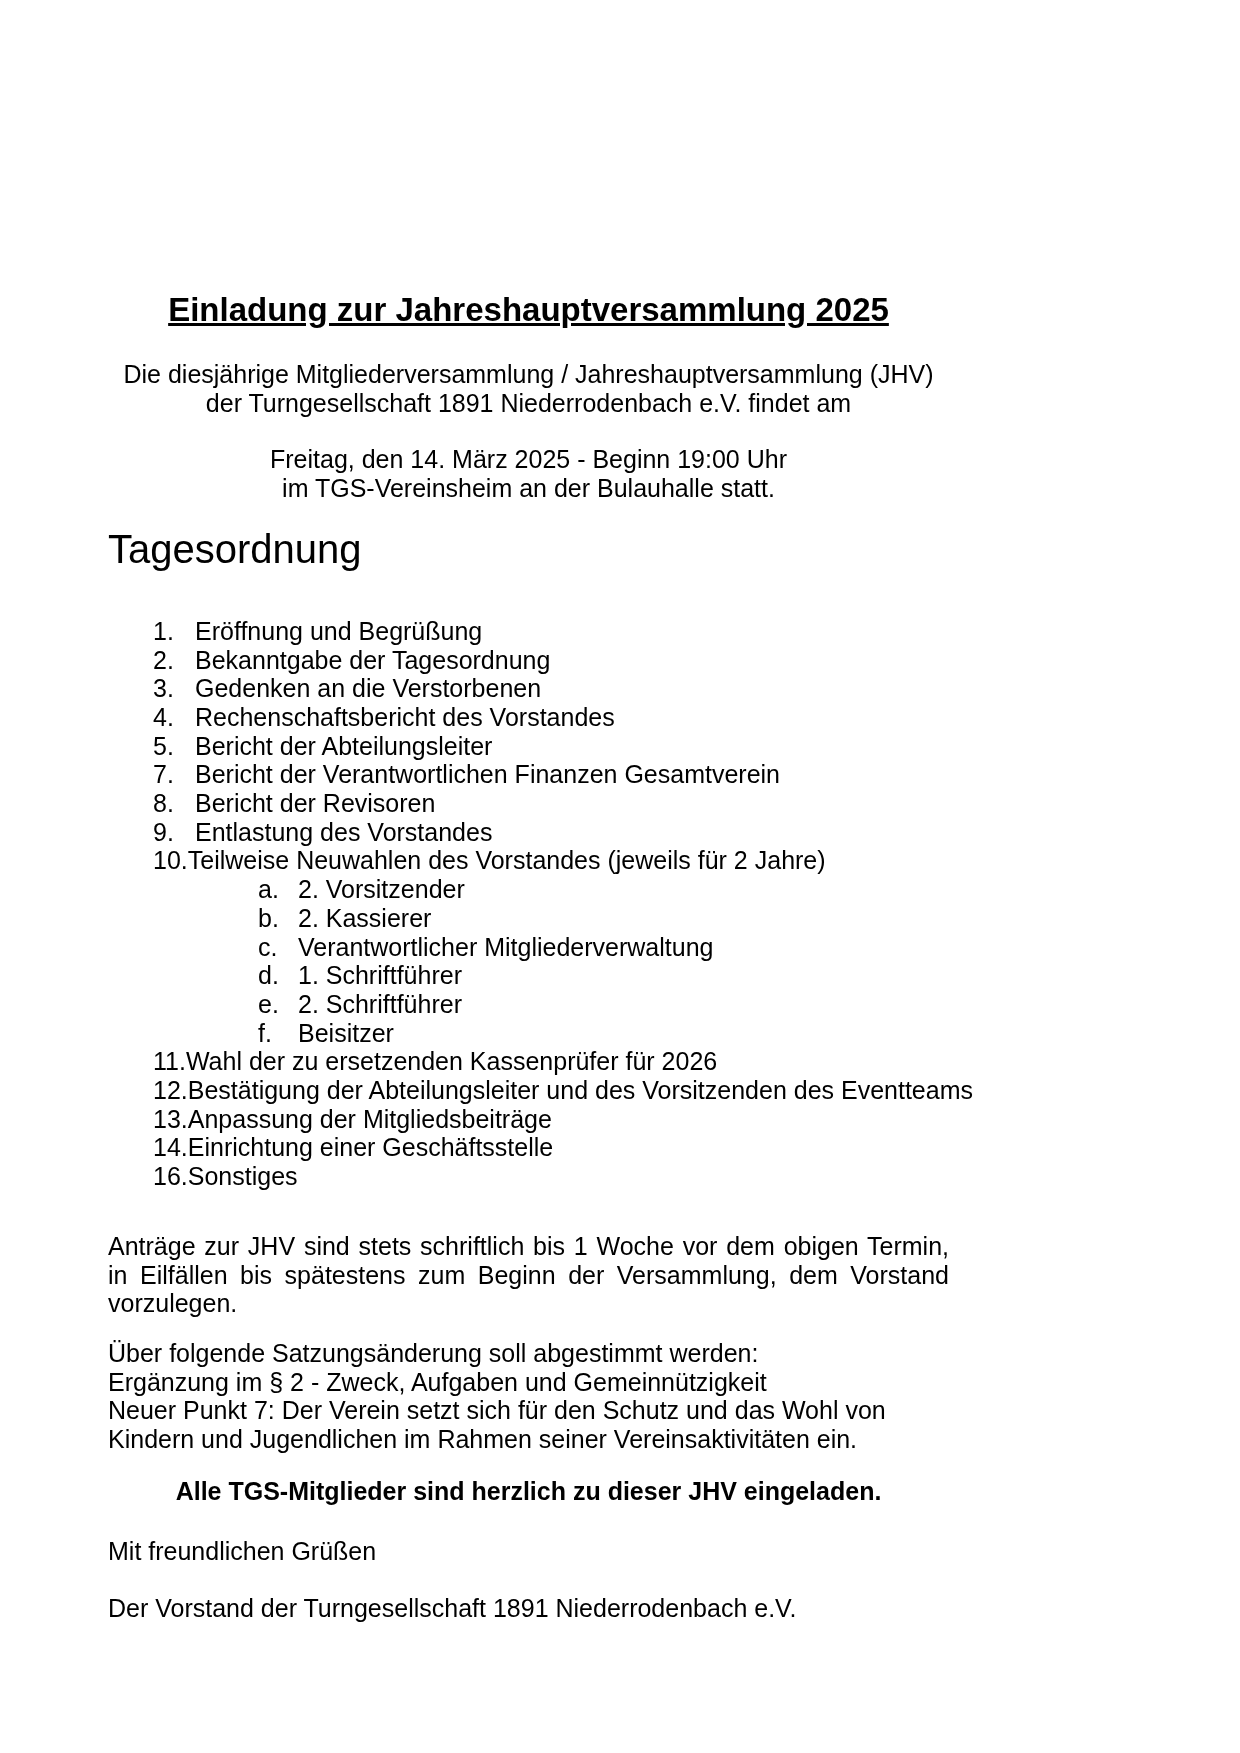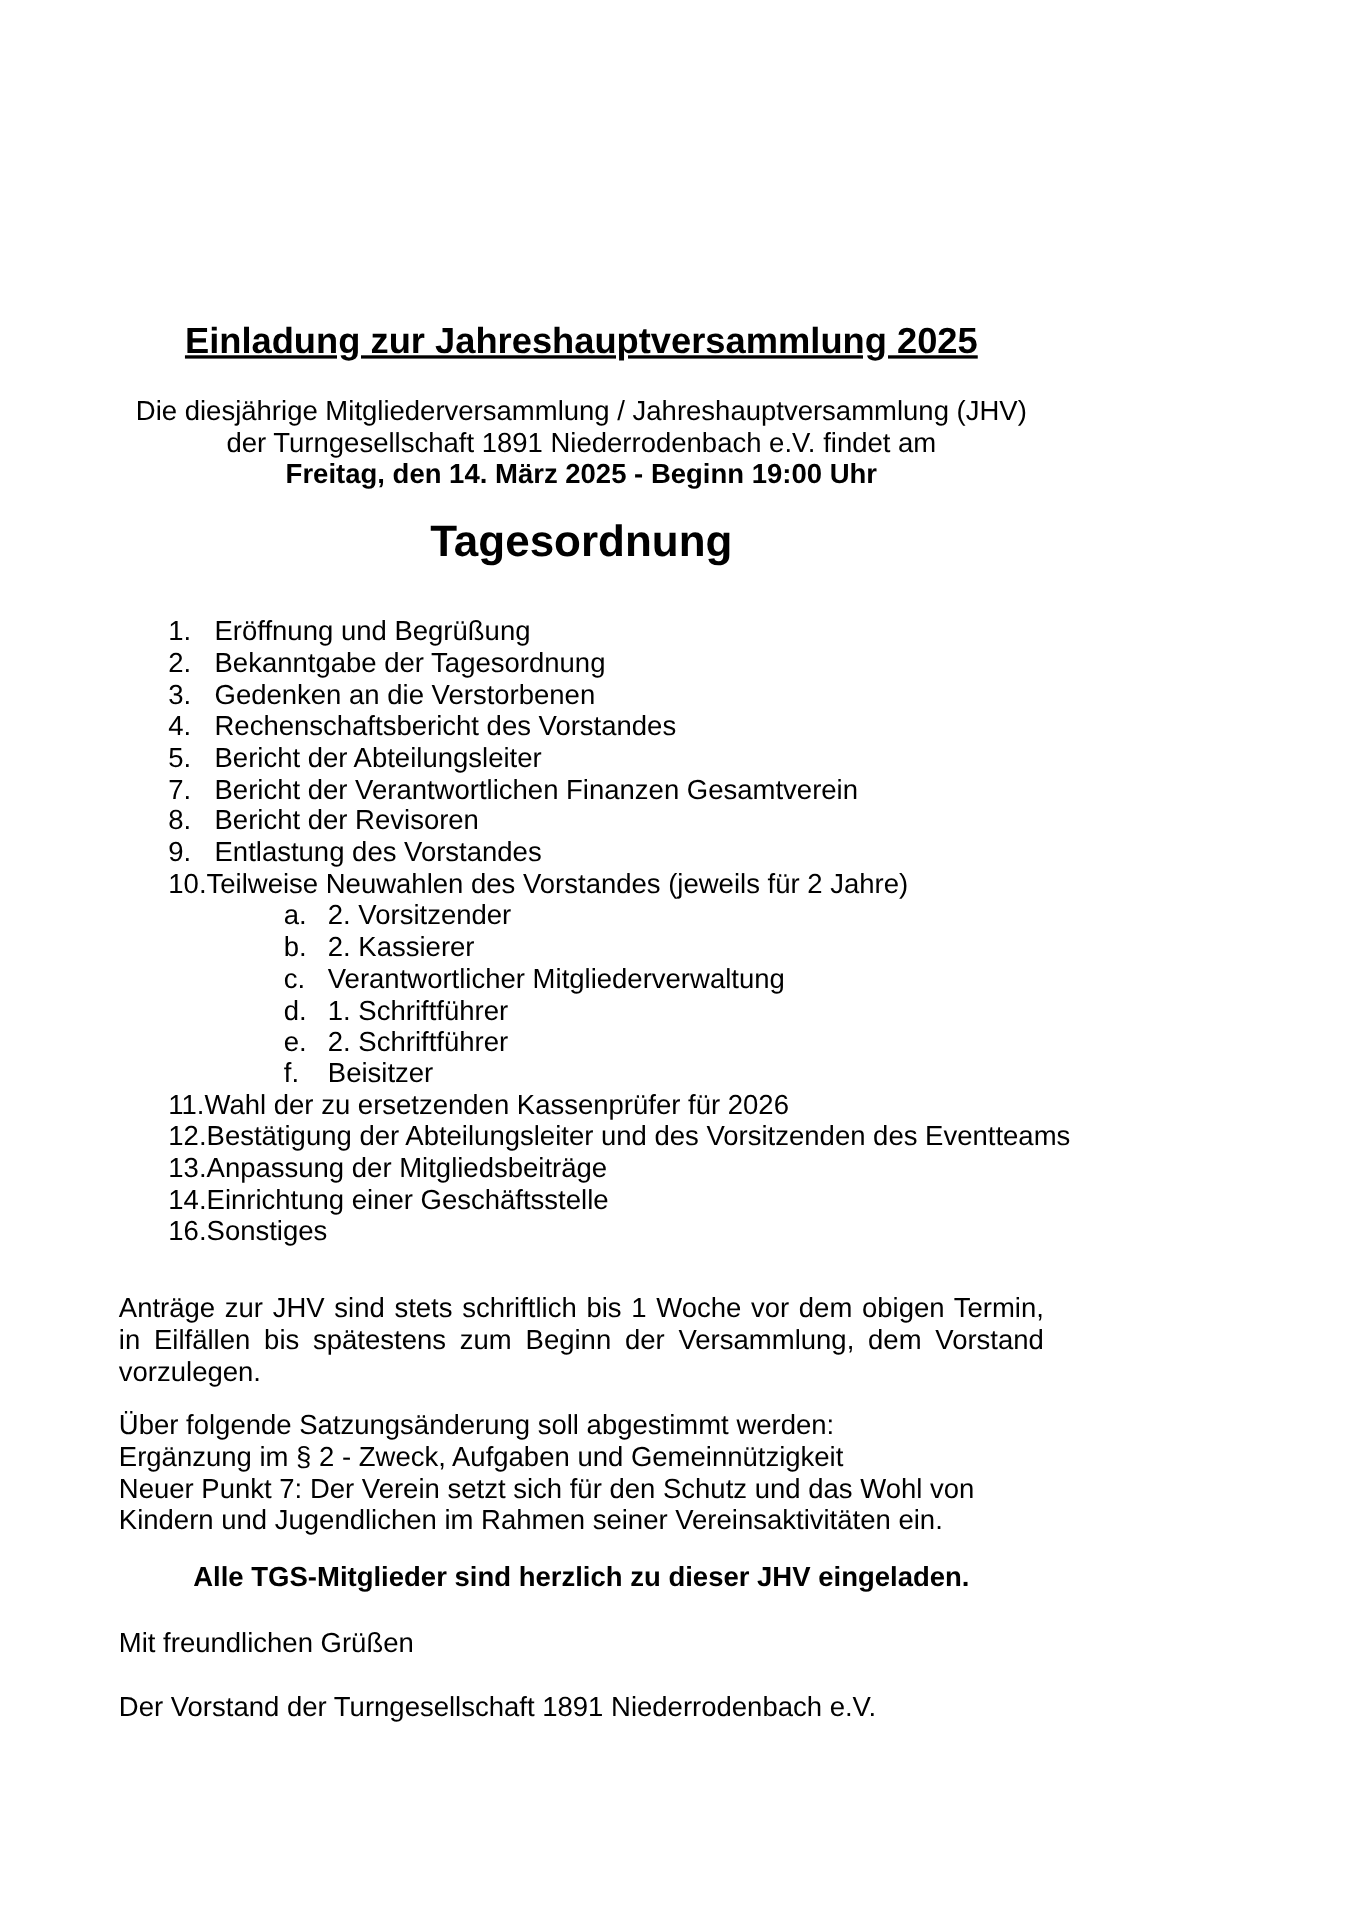--- a/index.html
+++ b/index.html
@@ -28,28 +28,28 @@
     line-height: 40px;
     font-weight: bold;
     text-decoration: underline;
     text-align: center;
   }
   .intro {
     margin-top: 30px;
     text-align: center;
   }
   .intro .bold-line {
-    font-weight: bold;
+    font-weight: normal;
+    margin-top: 28px;
   }
   .agenda-heading {
     margin: 22px 0 0 0;
     font-size: 40px;
     line-height: 48px;
-    font-weight: bold;
-    text-align: center;
+    font-weight: normal;
   }
   .agenda {
     margin-top: 44px;
   }
   .row {
     padding-left: 45px;   
     white-space: nowrap;
   }
   .row .num {
     display: inline-block;
@@ -89,20 +89,21 @@
 <body>
 
 <div class="page">
 
   <h1 class="doc-title">Einladung zur Jahreshauptversammlung 2025</h1>
 
   <div class="intro">
     <div>Die diesjährige Mitgliederversammlung / Jahreshauptversammlung (JHV)</div>
     <div>der Turngesellschaft 1891 Niederrodenbach e.V. findet am</div>
     <div class="bold-line">Freitag, den 14. März 2025 - Beginn 19:00 Uhr</div>
+    <div>im TGS-Vereinsheim an der Bulauhalle statt.</div>
   </div>
 
   <h2 class="agenda-heading">Tagesordnung</h2>
 
   <div class="agenda">
     <div class="row one"><span class="num">1.</span><span class="txt">Eröffnung und Begrüßung</span></div>
     <div class="row one"><span class="num">2.</span><span class="txt">Bekanntgabe der Tagesordnung</span></div>
     <div class="row one"><span class="num">3.</span><span class="txt">Gedenken an die Verstorbenen</span></div>
     <div class="row one"><span class="num">4.</span><span class="txt">Rechenschaftsbericht des Vorstandes</span></div>
     <div class="row one"><span class="num">5.</span><span class="txt">Bericht der Abteilungsleiter</span></div>

